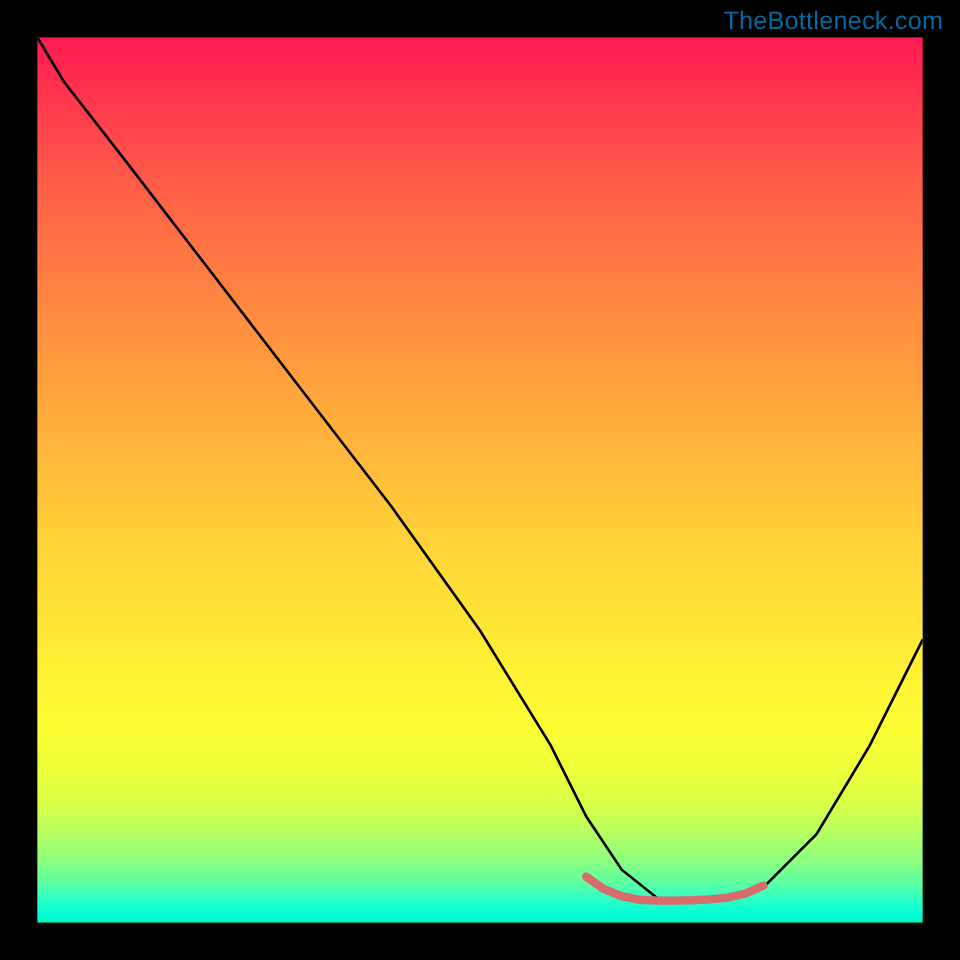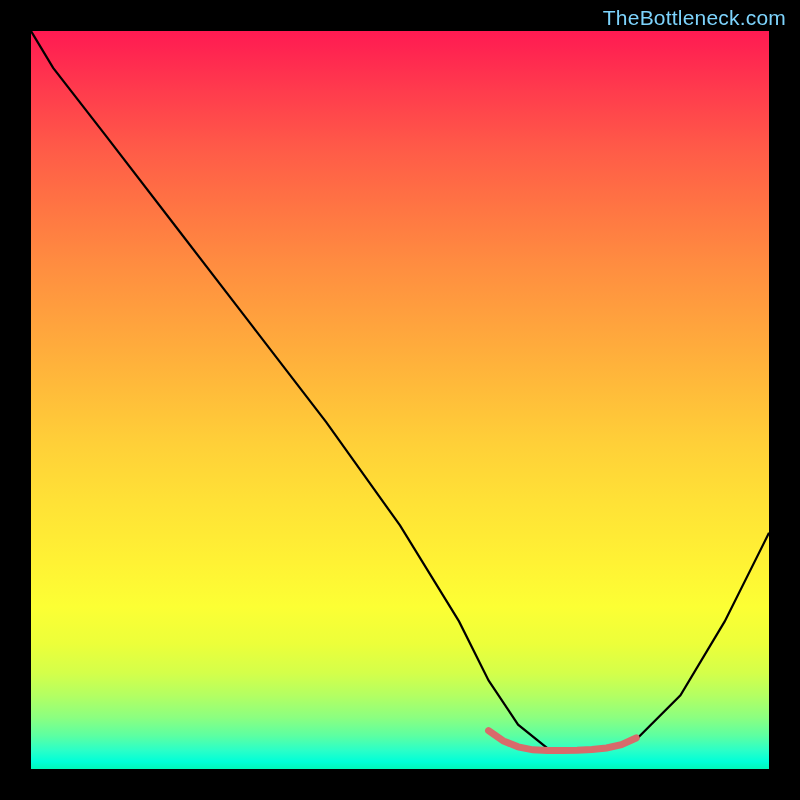--- a/index.html
+++ b/index.html
@@ -52,21 +52,21 @@
     );
   }
   .svg-layer {
     position: absolute;
     inset: 0;
   }
   .watermark {
     position: absolute;
     top: 6px;
     right: 14px;
-    color: #7dd3fc;
+    color: #0369a1;
     font-size: 21px;
     font-weight: 400;
     letter-spacing: 0.2px;
     font-family: Arial, Helvetica, sans-serif;
   }
 </style>
 </head>
 <body>
 
 <div class="canvas">

